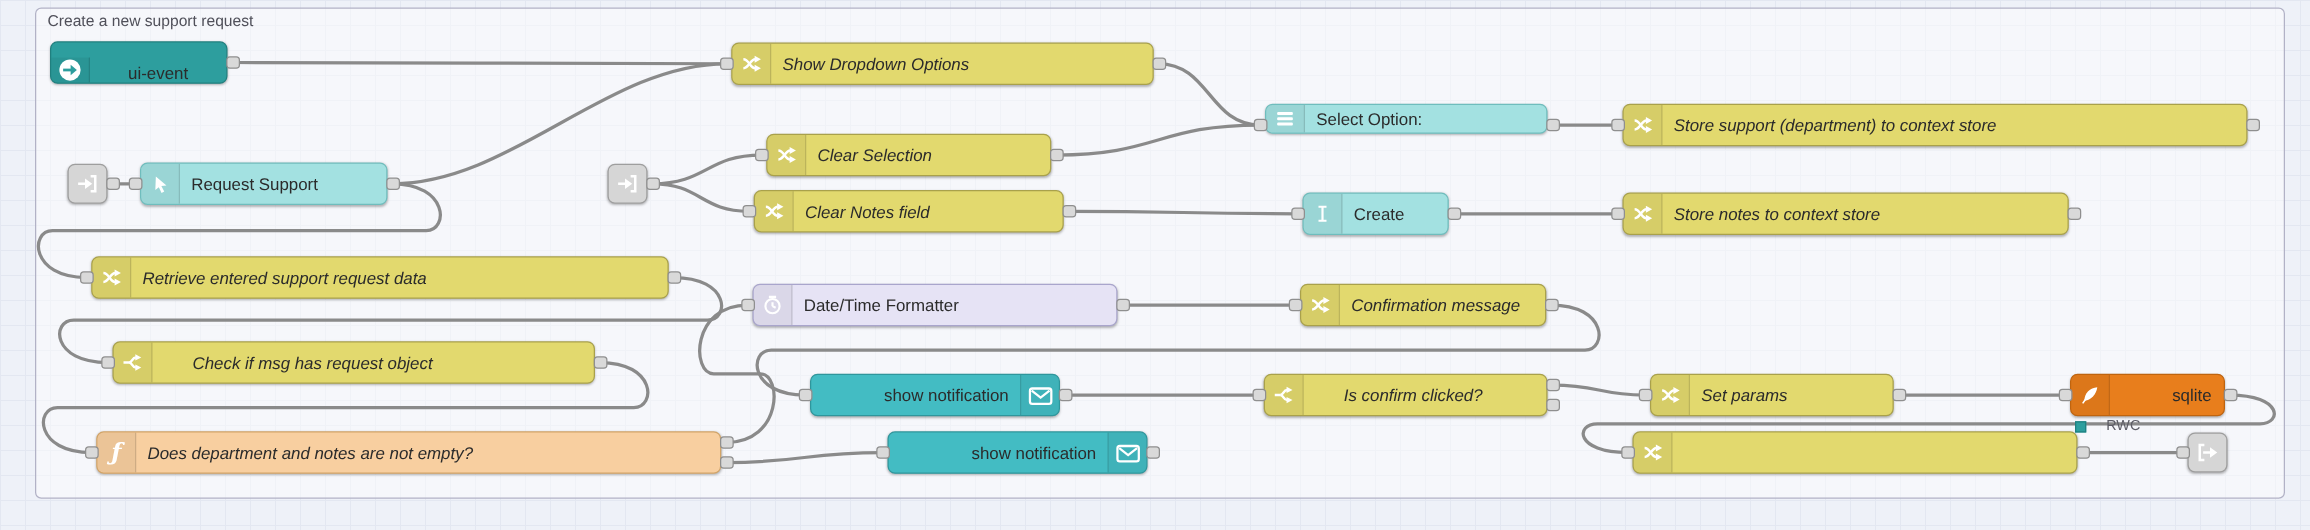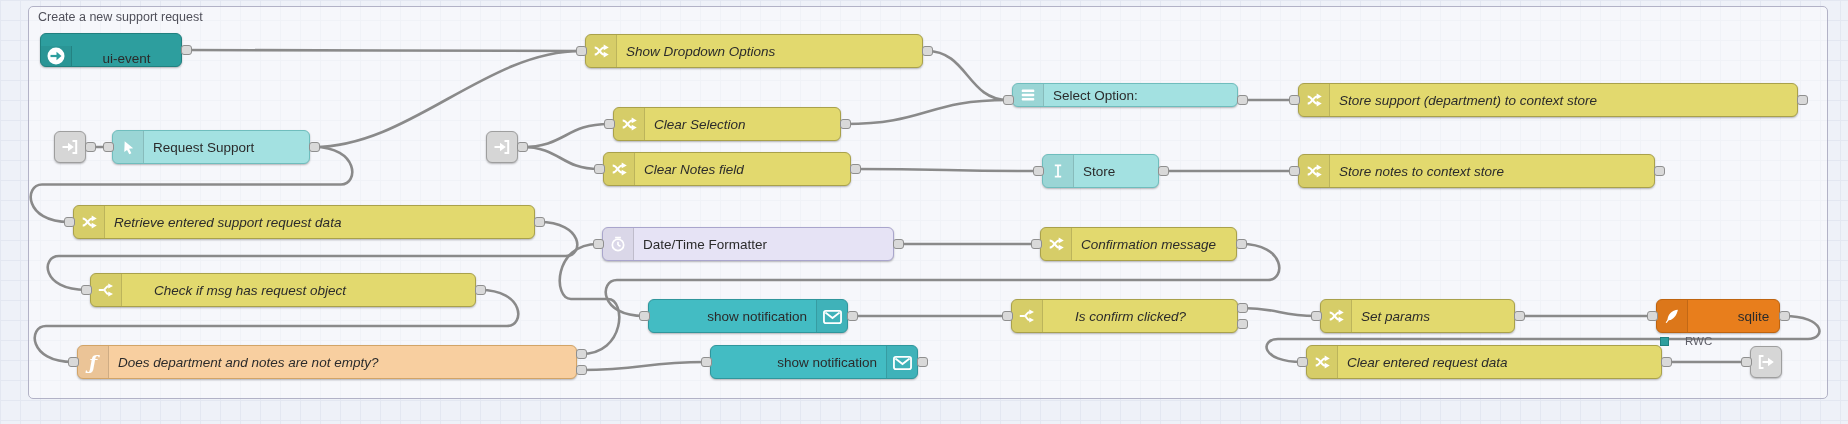--- a/index.html
+++ b/index.html
@@ -206,21 +206,21 @@
         <span class="node-label italic">Store support (department) to context store</span>
       </div>
       <div class="port" style="left: 1288.5px; top: 95px;"></div>
       <div class="port" style="left: 1796.5px; top: 95px;"></div>
       <div class="node t-widget" style="left: 1042px; top: 154px; width: 117px; height: 34px;">
         <span class="icon-region left">
           <svg width="16" height="18" viewBox="0 0 20 20">
             <path d="M6 3 H14 M10 3 V17 M6 17 H14" stroke="#fff" stroke-width="2.2" fill="none"></path>
           </svg>
         </span>
-        <span class="node-label">Store</span>
+        <span class="node-label">Create</span>
       </div>
       <div class="port" style="left: 1032.5px; top: 166px;"></div>
       <div class="port" style="left: 1157.5px; top: 166px;"></div>
       <div class="node t-change" style="left: 1298px; top: 154px; width: 357px; height: 34px;">
         <span class="icon-region left">
           <svg width="18" height="18" viewBox="0 0 20 20">
             <path d="M3 14 C8 14 9 6 13.5 6" stroke="#fff" stroke-width="2.2" fill="none"></path>
             <path d="M3 6 C8 6 9 14 13.5 14" stroke="#fff" stroke-width="2.2" fill="none"></path>
             <polygon points="13,2.8 18.6,6 13,9.2" fill="#fff"></polygon>
             <polygon points="13,10.8 18.6,14 13,17.2" fill="#fff"></polygon>
@@ -358,21 +358,20 @@
       <div class="port" style="left: 916.5px; top: 357px;"></div>
       <div class="node t-change" style="left: 1306px; top: 345px; width: 356px; height: 34px;">
         <span class="icon-region left">
           <svg width="18" height="18" viewBox="0 0 20 20">
             <path d="M3 14 C8 14 9 6 13.5 6" stroke="#fff" stroke-width="2.2" fill="none"></path>
             <path d="M3 6 C8 6 9 14 13.5 14" stroke="#fff" stroke-width="2.2" fill="none"></path>
             <polygon points="13,2.8 18.6,6 13,9.2" fill="#fff"></polygon>
             <polygon points="13,10.8 18.6,14 13,17.2" fill="#fff"></polygon>
           </svg>
         </span>
-        <span class="node-label italic">Clear entered request data</span>
       </div>
       <div class="port" style="left: 1296.5px; top: 357px;"></div>
       <div class="port" style="left: 1660.5px; top: 357px;"></div>
       <div class="node t-link" style="left: 1750px; top: 346px; width: 32px; height: 32px;">
         <span class="icon-region bare">
           <svg width="20" height="20" viewBox="0 0 20 20">
             <path d="M7.5 4 H3.8 V16 H7.5" stroke="#fff" stroke-width="2" fill="none"></path>
             <rect x="6.5" y="9" width="7" height="2" fill="#fff"></rect>
             <polygon points="12,5.8 17.8,10 12,14.2" fill="#fff"></polygon>
           </svg>

